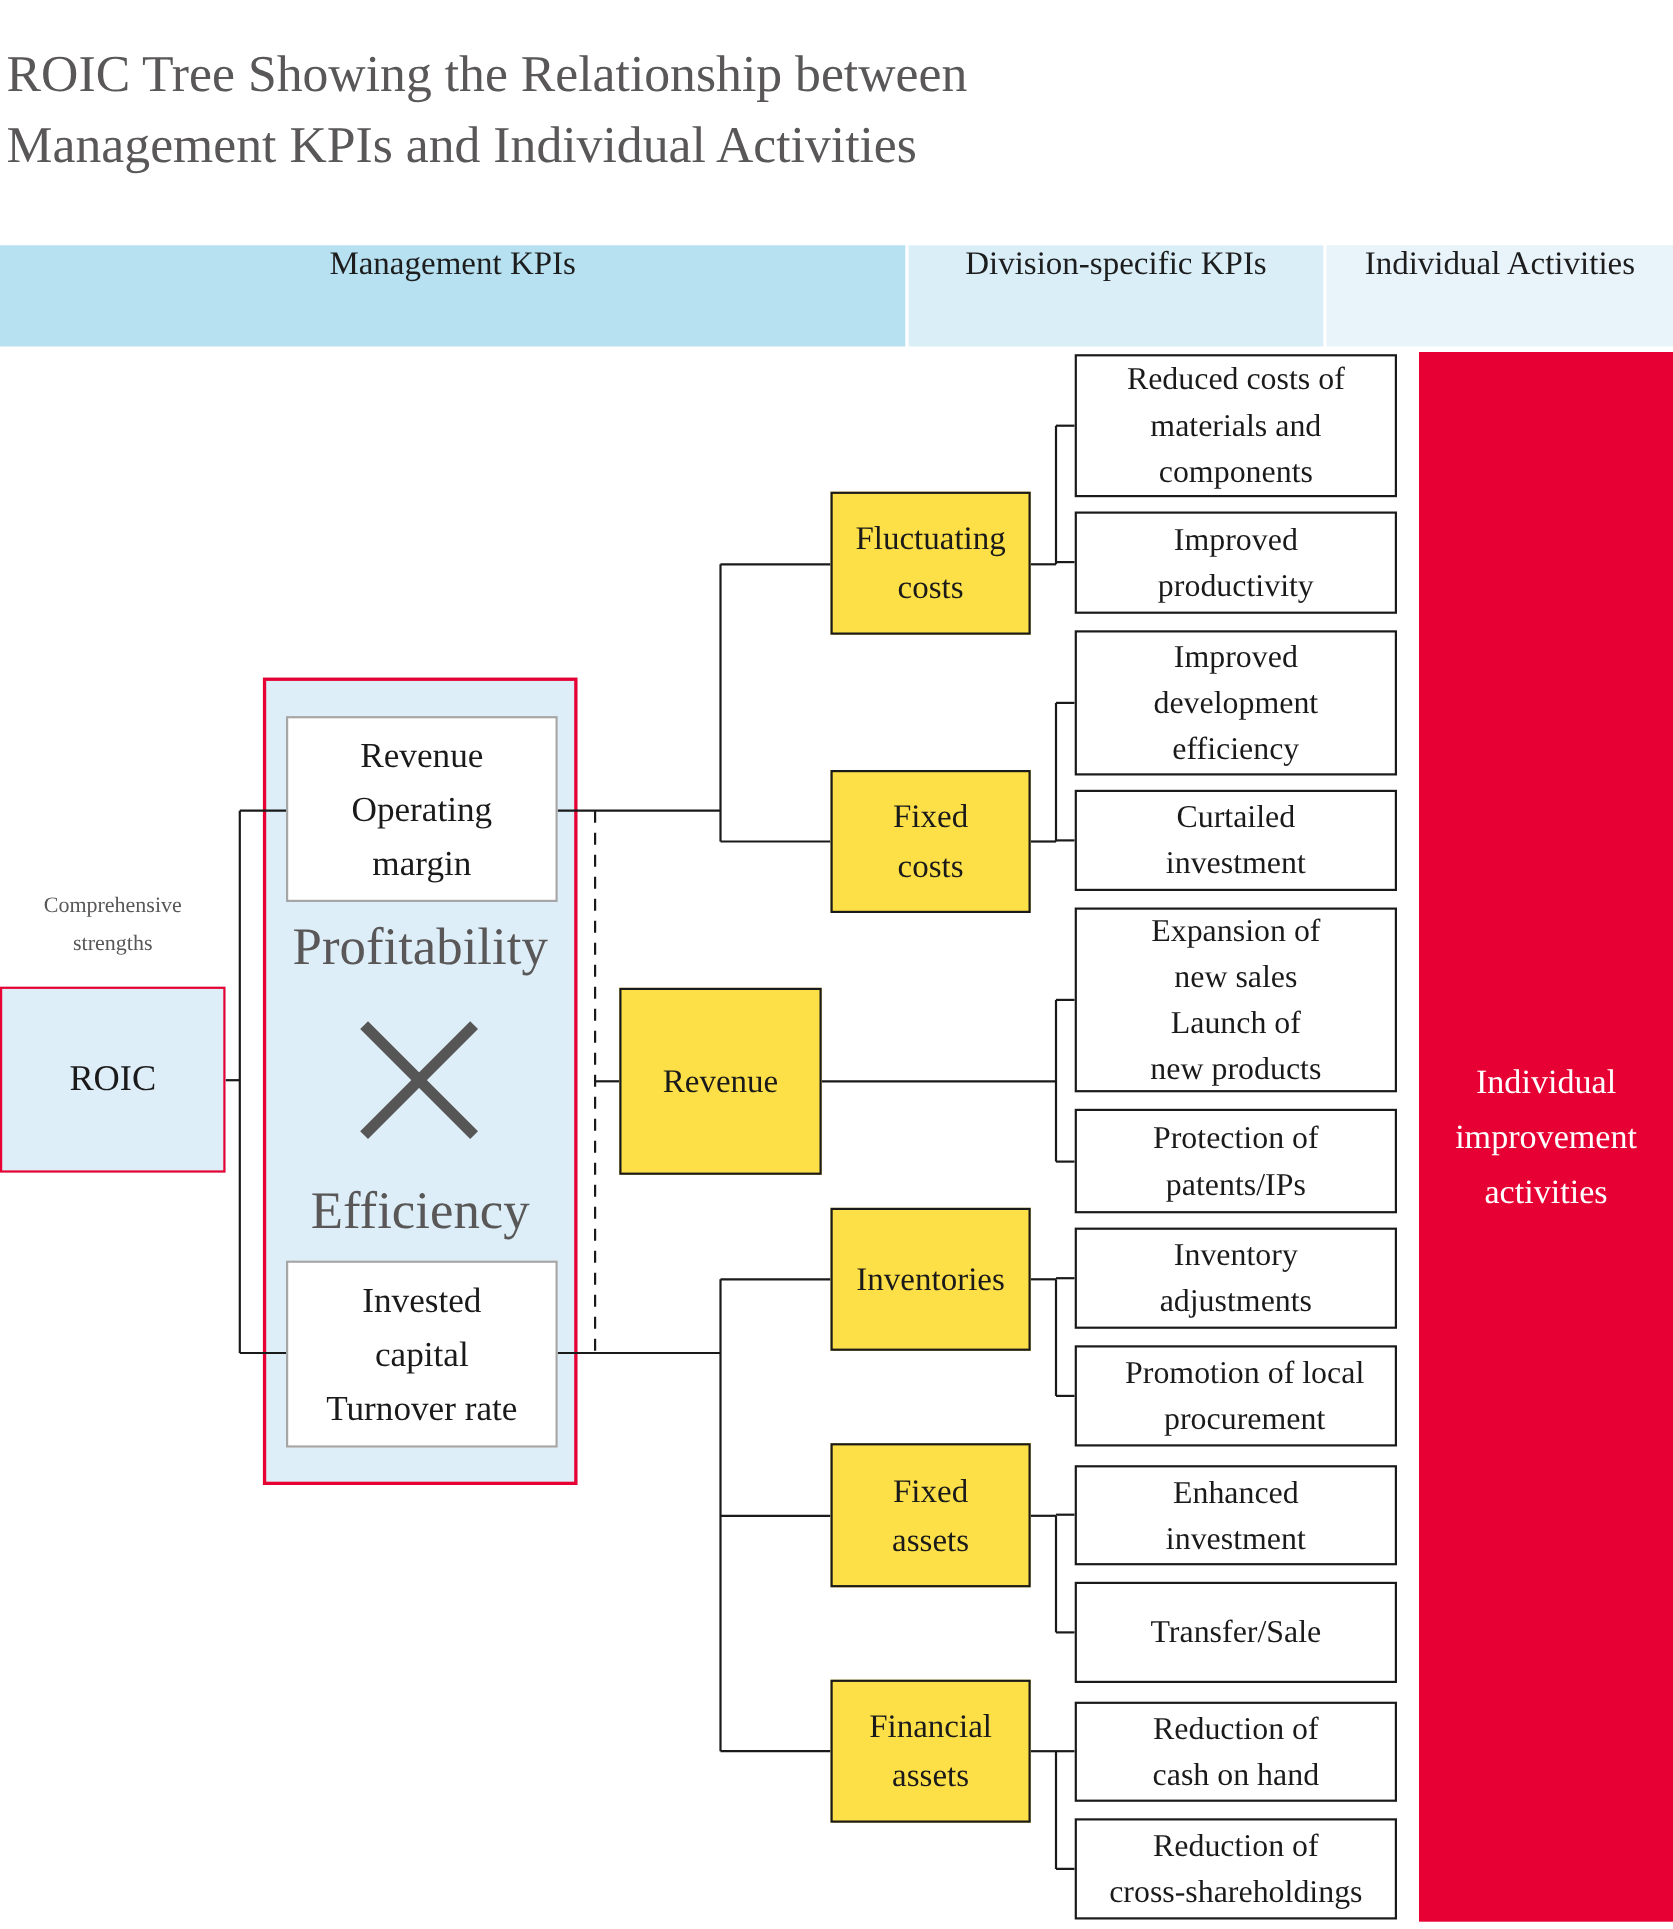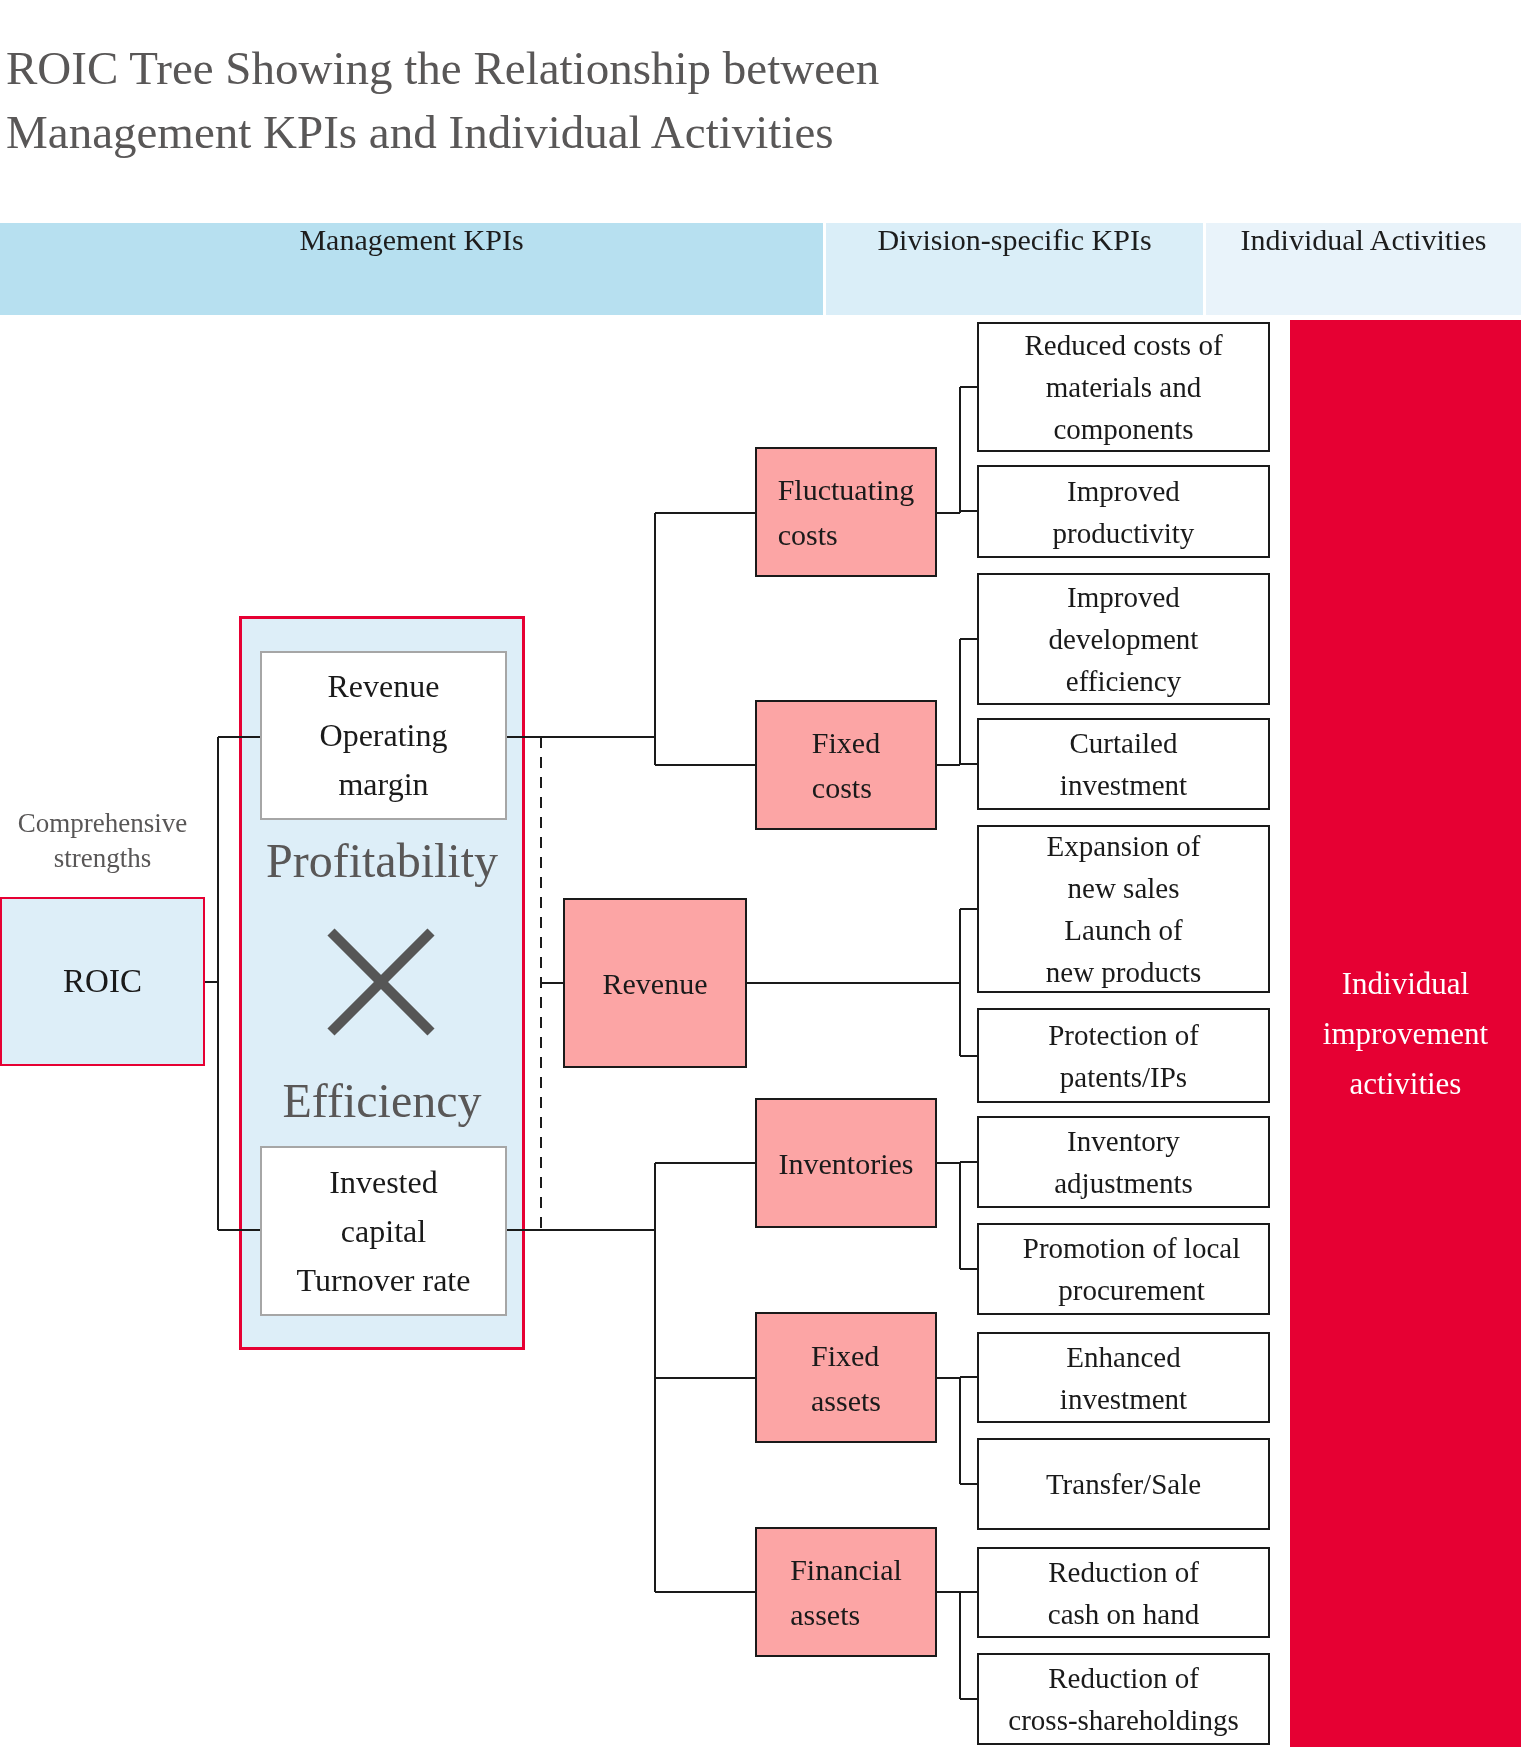--- a/index.html
+++ b/index.html
@@ -6,36 +6,36 @@
   #stage{position:relative;width:1521px;height:1754px;background:#fff;overflow:hidden;
          font-family:Liberation Serif, serif;color:#1a1a1a;}
   .pre{white-space:pre-line;}
   .abs{position:absolute;}
   #page-title{left:6px;top:36px;font-size:47px;line-height:64px;color:#595757;letter-spacing:0;}
   .band{top:223px;height:92px;display:flex;align-items:flex-start;justify-content:center;
         font-size:30px;color:#1d1d1d;}
   #band-management{left:0;width:823px;background:#b7e0f0;}
   #band-division{left:826px;width:377px;background:#daeef8;}
   #band-individual{left:1206px;width:315px;background:#e9f3fa;}
-  #caption-strengths{left:0;top:806px;width:205px;text-align:center;font-size:27px;
+  #caption-strengths{left:0;top:806px;width:205px;text-align:center;font-size:20px;
         line-height:35px;color:#595757;}
   #roic-box{left:0;top:897px;width:205px;height:169px;background:#ddeef8;border:2px solid #e60033;
         box-sizing:border-box;display:flex;align-items:center;justify-content:center;font-size:33px;z-index:2;}
   #formula-panel{left:239px;top:616px;width:286px;height:734px;background:#ddeef8;
         border:3px solid #e60033;box-sizing:border-box;z-index:0;}
   .inner-white{left:260px;width:247px;background:#fff;border:2px solid #a6a6a6;box-sizing:border-box;
         display:flex;align-items:center;justify-content:center;text-align:center;
         font-size:32px;line-height:49px;z-index:2;}
   #profitability-box{top:651px;height:169px;}
   #efficiency-box{top:1146px;height:170px;}
   .panel-label{left:239px;width:286px;text-align:center;font-size:48px;color:#595757;z-index:2;}
   #profitability-label{top:833px;}
   #efficiency-label{top:1073px;}
-  .dbox{left:755px;width:182px;background:#fca5a5;border:2px solid #1a1a1a;box-sizing:border-box;
-        display:flex;align-items:center;justify-content:center;
+  .dbox{left:755px;width:182px;background:#fde047;border:2px solid #1a1a1a;box-sizing:border-box;
+        display:flex;align-items:center;justify-content:center;text-align:center;
         font-size:30px;line-height:45px;z-index:2;}
   .abox{left:977px;width:293px;background:#fff;border:2px solid #1a1a1a;box-sizing:border-box;
         display:flex;align-items:center;justify-content:center;text-align:center;
         font-size:29px;line-height:42px;z-index:2;}
   #red-bar{left:1290px;top:320px;width:231px;height:1427px;background:#e60033;z-index:0;
         display:flex;align-items:center;justify-content:center;}
   #red-bar-label{color:#fff;font-size:31px;line-height:50px;text-align:center;}
   #connector-svg{left:0;top:0;z-index:1;}
 </style>
 </head>

